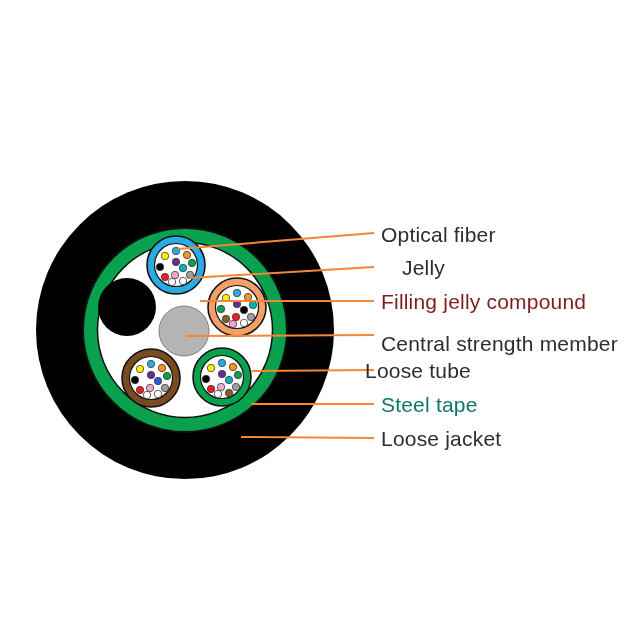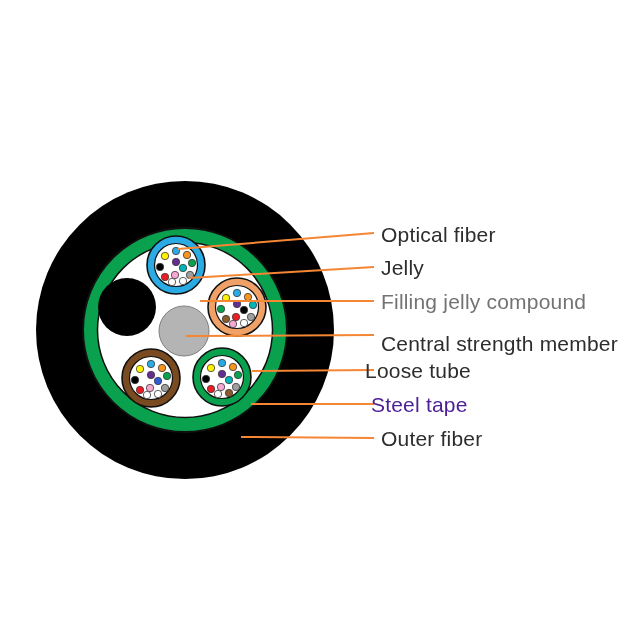--- a/index.html
+++ b/index.html
@@ -92,20 +92,20 @@
       <line x1="189" y1="278" x2="374" y2="267" stroke="#F58634" stroke-width="2" stroke-linecap="butt"></line>
       <line x1="200" y1="301" x2="374" y2="301" stroke="#F58634" stroke-width="2" stroke-linecap="butt"></line>
       <line x1="186" y1="336" x2="374" y2="335" stroke="#F58634" stroke-width="2" stroke-linecap="butt"></line>
       <line x1="252" y1="371" x2="374" y2="370" stroke="#F58634" stroke-width="2" stroke-linecap="butt"></line>
       <line x1="251" y1="404" x2="374" y2="404" stroke="#F58634" stroke-width="2" stroke-linecap="butt"></line>
       <line x1="241" y1="437" x2="374" y2="438" stroke="#F58634" stroke-width="2" stroke-linecap="butt"></line>
     </svg>
 
   <div>
     <div class="diagram-label" style="left: 381px; top: 235px; color: rgb(45, 45, 45);">Optical fiber</div>
-    <div class="diagram-label" style="left: 381px; top: 268px; color: rgb(45, 45, 45);">Jelly</div>
-    <div class="diagram-label" style="left: 381px; top: 302px; color: #737373; text-align: right;">Filling jelly compound</div>
+    <div class="diagram-label" style="left: 402px; top: 268px; color: rgb(45, 45, 45);">Jelly</div>
+    <div class="diagram-label" style="left: 381px; top: 302px; color: #7f1d1d; text-align: right;">Filling jelly compound</div>
     <div class="diagram-label" style="left: 381px; top: 344px; color: rgb(45, 45, 45);">Central strength member</div>
     <div class="diagram-label" style="left: 365px; top: 371px; color: rgb(45, 45, 45);">Loose tube</div>
-    <div class="diagram-label" style="left: 371px; top: 405px; color: #4c1d95;">Steel tape</div>
-    <div class="diagram-label" style="left: 381px; top: 439px; color: rgb(45, 45, 45);">Outer fiber</div>
+    <div class="diagram-label" style="left: 381px; top: 405px; color: #0f766e;">Steel tape</div>
+    <div class="diagram-label" style="left: 381px; top: 439px; color: rgb(45, 45, 45);">Loose jacket</div>
   </div>
 </div>
 
 </body></html>

